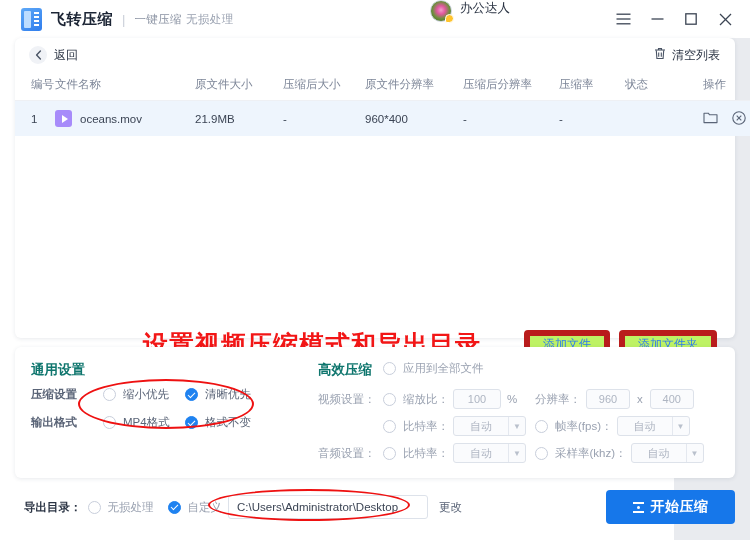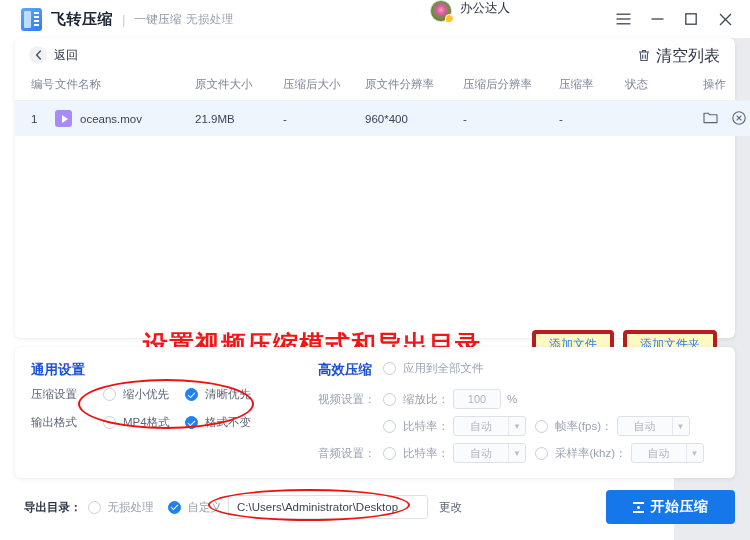--- a/index.html
+++ b/index.html
@@ -83,21 +83,21 @@
   .back-btn { display: flex; align-items: center; margin-left: 14px; cursor: pointer; }
   .back-circle {
     width: 18px; height: 18px; border-radius: 50%; background: #f0f2f6;
     display: flex; align-items: center; justify-content: center; color: #4a5465;
   }
   .back-label { margin-left: 7px; font-size: 12px; color: #2b3444; }
   .clear-btn {
     position: absolute; right: 15px; top: 8px;
     display: flex; align-items: center; cursor: pointer;
   }
-  .clear-label { margin-left: 6px; font-size: 16px; color: #2b3444; }
+  .clear-label { margin-left: 6px; font-size: 12px; color: #2b3444; }
 
   
   .tbl { width: 100%; border-collapse: collapse; table-layout: fixed; }
   .tbl th {
     font-size: 11.5px; font-weight: 400; color: #7d8698;
     text-align: left; padding: 5px 0 8px 0;
     border-bottom: 1px solid #eef0f4;
   }
   .tbl td {
     font-size: 11.5px; color: #3b4454; padding: 9px 0;
@@ -128,38 +128,38 @@
 
   
   .annot {
     position: absolute; left: 128px; top: 290px;
     font-size: 25px; font-weight: 700; color: #f21616;
     letter-spacing: 1px; white-space: nowrap;
   }
   
   .add-btns { position: absolute; right: 18px; top: 292px; display: flex; gap: 9px; }
   .add-btn {
-    height: 28px; padding: 0 13px; border: 4px solid #b91c1c; border-radius: 4px;
-    background: #fef9c3; color: #2f7ded; font-size: 12px;
+    height: 28px; padding: 0 13px; border: 6px solid #b91c1c; border-radius: 4px;
+    background: #bef264; color: #2f7ded; font-size: 12px;
     display: flex; align-items: center; cursor: pointer;
     font-family: Liberation Serif, serif;
   }
 
   
   .set-card {
     position: absolute; left: 15px; top: 347px; width: 720px; height: 131px;
     background: #ffffff; border-radius: 6px;
     box-shadow: 0 1px 4px rgba(30,45,80,.10);
   }
   .sec-title {
-    position: absolute; font-size: 13.5px; font-weight: 700; color: #1d4ed8;
+    position: absolute; font-size: 13.5px; font-weight: 700; color: #0f766e;
   }
   .g-title { left: 16px; top: 14px; }
   .h-title { left: 303px; top: 14px; }
-  .lbl { font-size: 11.5px; color: #5a6477; }
+  .lbl { font-size: 11.5px; color: #5a6477; font-weight: bold; }
   .lbl-dim { font-size: 11.5px; color: #9aa2b1; }
 
   .radio {
     width: 13px; height: 13px; border-radius: 50%;
     border: 1px solid #c8cedb; background: #fff; flex: 0 0 auto;
   }
   .radio.on {
     border-color: #1f82f0; background: #1f82f0;
     display: flex; align-items: center; justify-content: center;
   }
@@ -395,20 +395,26 @@
     <div class="row-abs" style="left:303px; top:42px;">
       <span class="lbl-dim" style="width:65px">视频设置：</span>
       <span class="opt">
         <span class="radio"></span>
         <span class="t-dim">缩放比：</span>
       </span>
       <span class="fld w-num" style="margin-left:4px">100</span>
       <span class="lbl-dim" style="margin-left:6px">%</span>
     </div>
 
+    <div class="row-abs" style="left:520px; top:42px;">
+      <span class="lbl-dim">分辨率：</span>
+      <span class="fld w-res" style="margin-left:5px">960</span>
+      <span class="lbl-dim" style="margin:0 7px">x</span>
+      <span class="fld w-res">400</span>
+    </div>
 
     <div class="row-abs" style="left:368px; top:69px;">
       <span class="opt">
         <span class="radio"></span>
         <span class="t-dim">比特率：</span>
       </span>
       <span class="sel" style="margin-left:4px">
         <span class="v">自动</span>
         <span class="ar">▼</span>
       </span>

